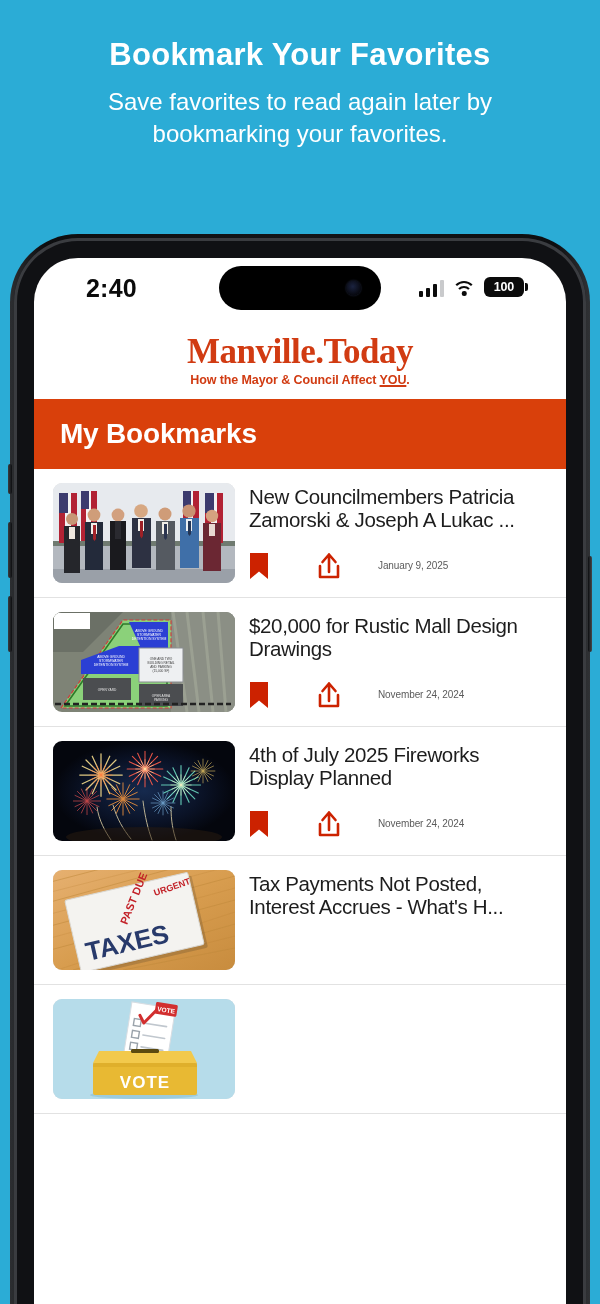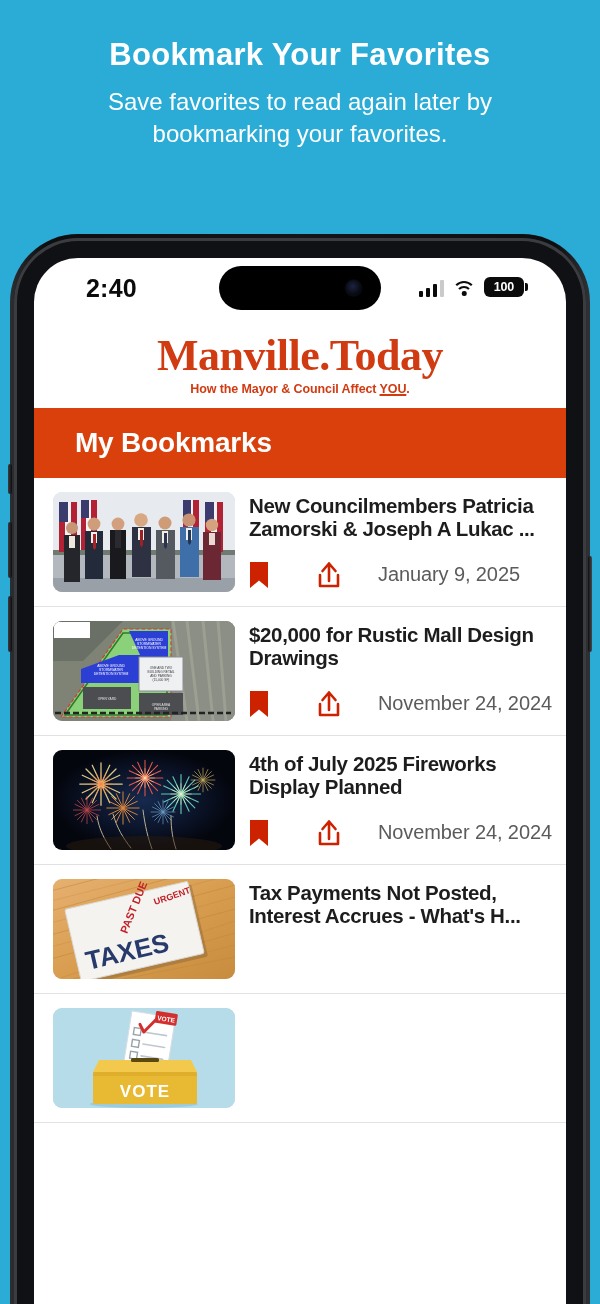--- a/index.html
+++ b/index.html
@@ -89,59 +89,59 @@
     position:relative;width:40px;height:20px;background:#0b0b0b;border-radius:6px;
     display:flex;align-items:center;justify-content:center;
   }
   .battery b{color:#fff;font-size:12.5px;font-weight:bold;letter-spacing:-.2px;line-height:1;}
   .battery:after{content:"";position:absolute;right:-4px;top:6px;width:3px;height:8px;background:#0b0b0b;border-radius:0 2px 2px 0;}
 
   
   .logo-wrap{text-align:center;padding-top:14px;padding-bottom:12px;}
   .logo-main{
     font-family:"Liberation Serif", serif;
-    font-size:44px;font-weight:bold;color:#D13B12;letter-spacing:-.5px;line-height:1;
+    font-size:35px;font-weight:bold;color:#D13B12;letter-spacing:-.5px;line-height:1;
   }
   .logo-sub{
     font-size:12.5px;font-weight:bold;color:#D13B12;margin-top:4px;letter-spacing:-.1px;
   }
   .logo-sub u{text-decoration:underline;text-decoration-thickness:2px;}
 
   
   .appbar{
     background:#D9400B;height:70px;display:flex;align-items:center;
   }
   .appbar-title{
-    color:#ffffff;font-size:28px;font-weight:bold;padding-left:26px;letter-spacing:-.2px;margin-left:15px;
+    color:#ffffff;font-size:28px;font-weight:bold;padding-left:26px;letter-spacing:-.2px;
   }
 
   
   .list{background:#ffffff;}
   .row{
     display:flex;align-items:flex-start;
     padding:14px 18px 14px 19px;
     border-bottom:1px solid #e2e2e2;
     box-sizing:border-box;
   }
   .thumb{
     width:182px;height:100px;border-radius:9px;flex:0 0 auto;overflow:hidden;position:relative;
     background:#ddd;
   }
   .rowmain{flex:1 1 auto;padding-left:14px;min-width:0;}
   .rowtitle{
-    font-size:20.5px;font-weight:bold;color:#1d1d1d;line-height:1.14;letter-spacing:-.35px;
+    font-size:20.5px;font-weight:normal;color:#1d1d1d;line-height:1.14;letter-spacing:-.35px;
     margin:2px 0 0 0;
   }
   .rowmeta{
     display:flex;align-items:center;margin-top:20px;
   }
   .ic-bookmark{width:20px;height:28px;flex:0 0 auto;}
   .ic-share{width:26px;height:28px;flex:0 0 auto;margin-left:47px;}
   .rowdate{
-    margin-left:36px;font-size:20px;color:#5b5b5b;letter-spacing:-.1px;white-space:nowrap;
+    margin-left:36px;font-size:10px;color:#5b5b5b;letter-spacing:-.1px;white-space:nowrap;
   }
 
   
   .tn{position:absolute;inset:0;}
 </style>
 </head>
 <body>
 
 <div class="promo">
   <div class="promo-title">Bookmark Your Favorites</div>

